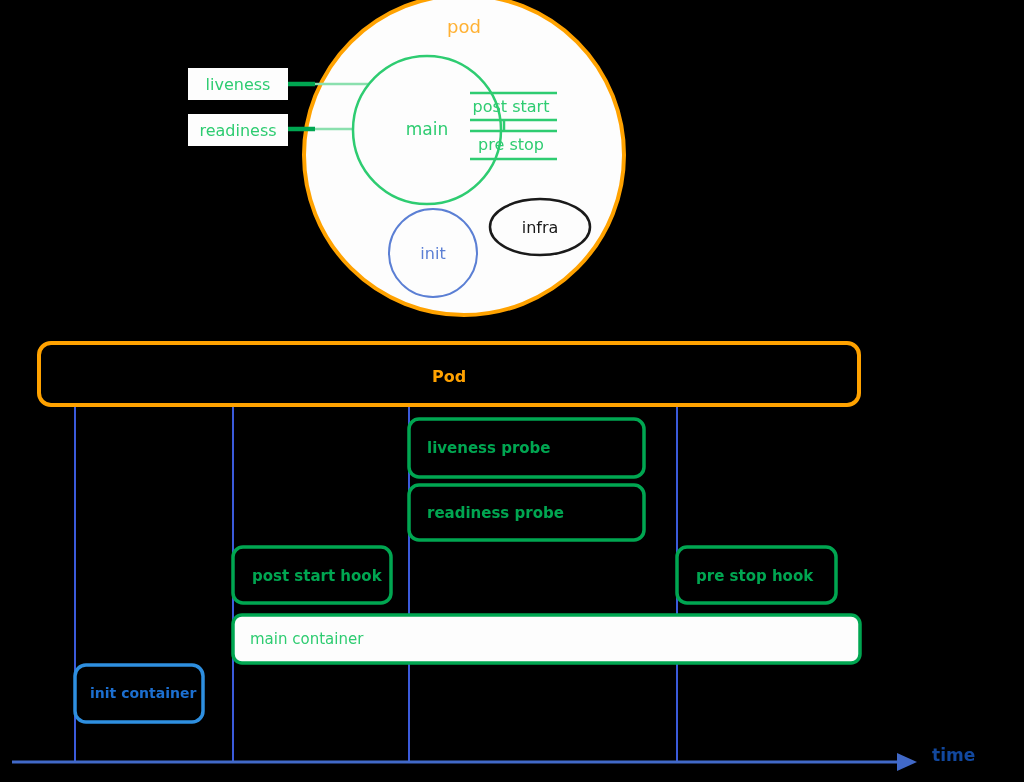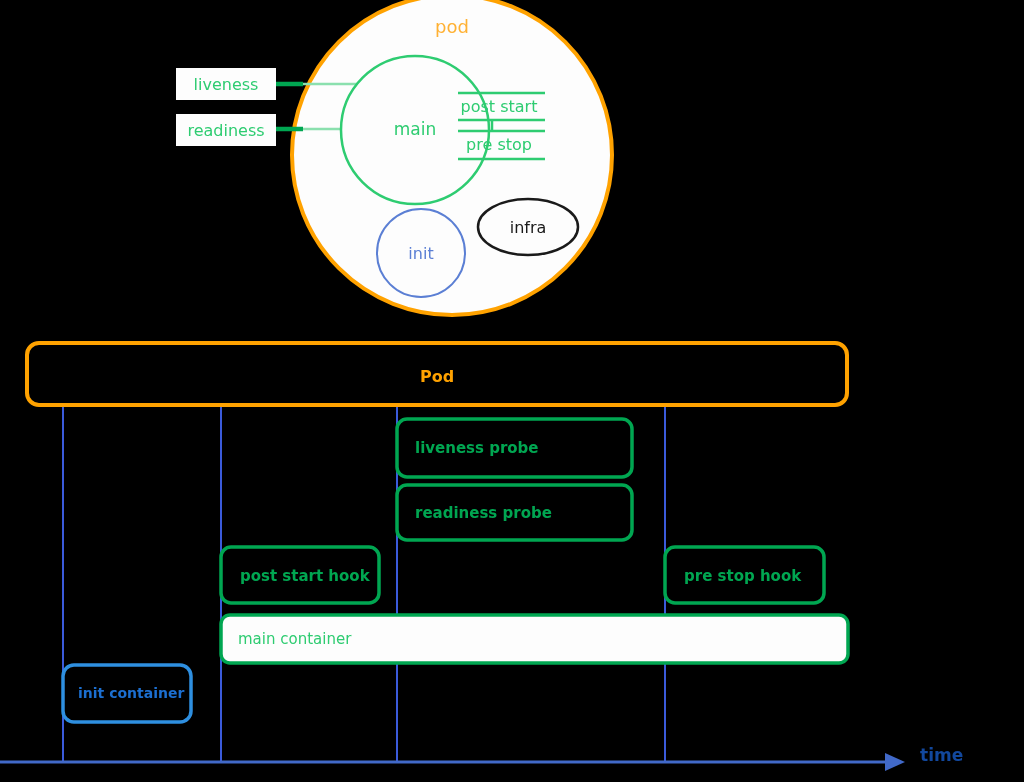--- a/index.html
+++ b/index.html
@@ -9,21 +9,21 @@
   }
   body {
     width: 1024px;
     height: 782px;
     position: relative;
     overflow: hidden;
     font-family: "DejaVu Sans", sans-serif;
   }
   #stage {
     position: absolute;
-    left: 0; top: 0;
+    left: 12px; top: 0;
     width: 836px;
     height: 782px;
   }
   svg.layer {
     position: absolute;
     left: 0; top: 0;
     width: 1024px;
     height: 782px;
     overflow: visible;
   }

